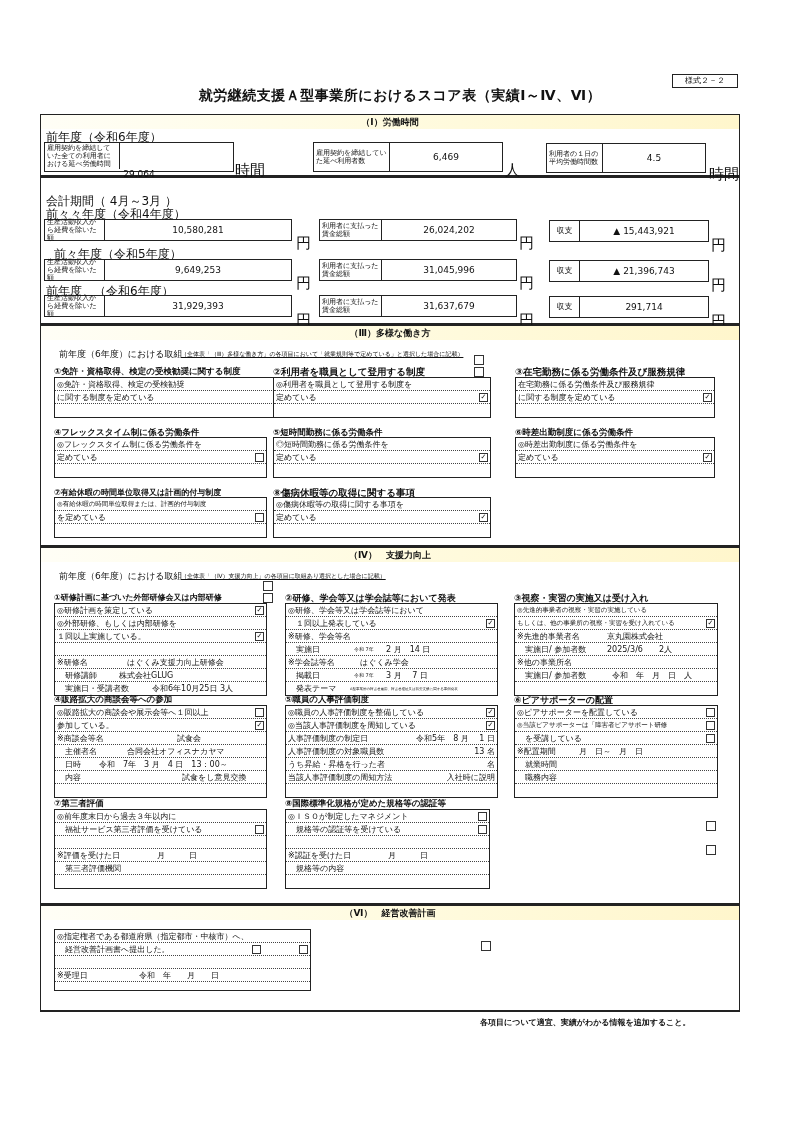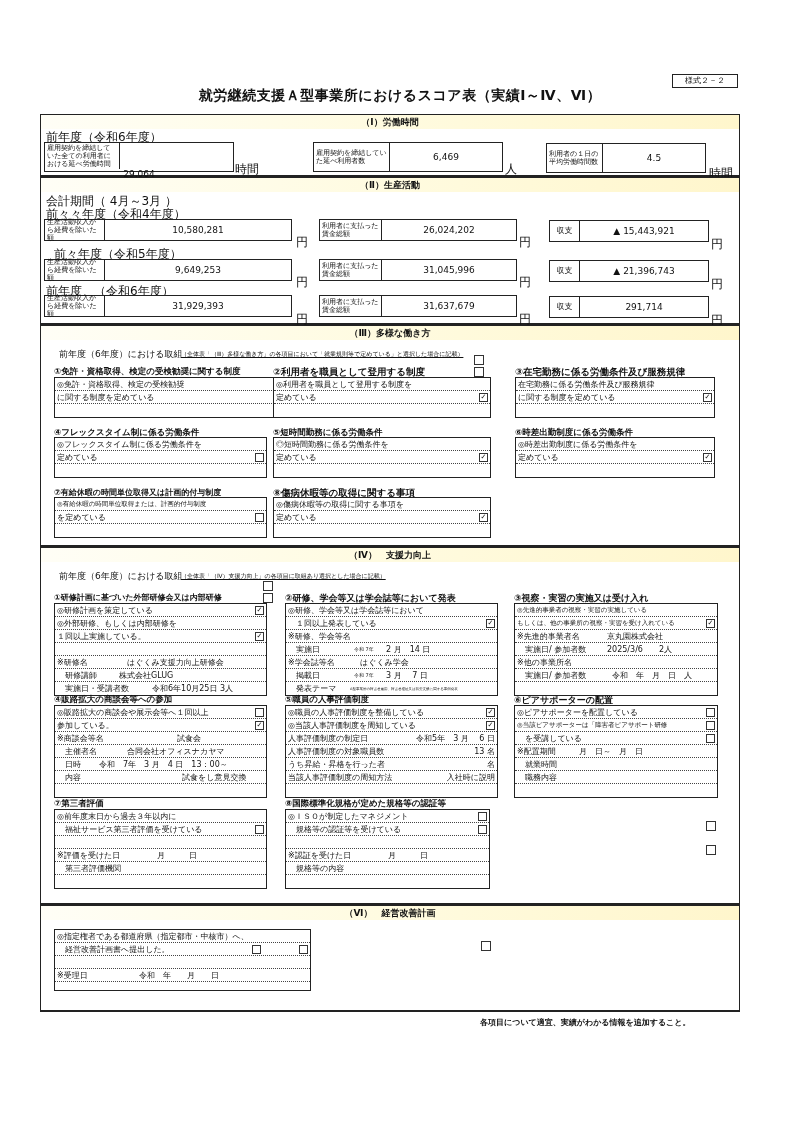--- a/index.html
+++ b/index.html
@@ -9,21 +9,21 @@
   .form-code { position: absolute; left: 672px; top: 74px; width: 66px; height: 14px; border: 1px solid #222; font-size: 8px; text-align: center; line-height: 12px; }
   .doc-title { position: absolute; left: 0; top: 87px; width: 800px; text-align: center; font-size: 14px; font-weight: bold; letter-spacing: 0.5px; }
 
   .section { position: absolute; left: 40px; width: 700px; border: 1.5px solid #222; border-bottom-width: 2px; }
   .section-head { height: 14px; text-align: center; font-size: 9px; font-weight: bold; line-height: 14px; background: linear-gradient(90deg, #fffef6 0%, #fffbe0 50%, #fff6cc 100%); }
   .sub-label { position: absolute; font-size: 12px; }
 
   .box { position: absolute; border: 1.5px solid #222; display: flex; background: #fff; }
   .box .lbl { border-right: 1.5px solid #222; font-size: 7px; line-height: 8px; padding: 1px 2px; display: flex; align-items: center; }
   .box .val { flex: 1; display: flex; align-items: center; justify-content: center; font-size: 9px; }
-  .unit { position: absolute; font-size: 12px; }
+  .unit { position: absolute; font-size: 15px; }
 
   .item-title { position: absolute; font-size: 8.5px; font-weight: bold; white-space: nowrap; }
   .cbox { position: absolute; border: 1.5px solid #222; background: #fff; }
   .row { height: 13px; border-bottom: 1px dotted #444; display: flex; align-items: center; padding: 0 2px; font-size: 8px; white-space: nowrap; overflow: hidden; position: relative; }
   .row:last-child { border-bottom: none; }
   .row.sm { font-size: 6.5px; }
   .row .grow { flex: 1; }
   .chk { width: 9px; height: 9px; border: 1px solid #333; display: inline-flex; align-items: center; justify-content: center; font-size: 7px; line-height: 7px; background: #fff; flex-shrink: 0; }
   .free-chk { position: absolute; width: 10px; height: 10px; border: 1px solid #333; background: #fff; }
   .note { position: absolute; font-size: 7px; text-decoration: underline; white-space: nowrap; }
@@ -50,21 +50,20 @@
   </div>
   <div class="unit" style="left:464px;top:46px;">人</div>
   <div class="box" style="left:505px;top:28px;width:160px;height:30px;">
     <div class="lbl" style="width:56px;">利用者の１日の平均労働時間数</div>
     <div class="val">4.5</div>
   </div>
   <div class="unit" style="left:668px;top:50px;">時間</div>
 </div>
 
 <div class="section" style="top:177px;height:148px;">
-  <div class="section-head">（Ⅱ）生産活動</div>
   <div class="sub-label" style="left:5px;top:15px;">会計期間（ 4月～3月 ）</div>
 
   <div class="sub-label" style="left:5px;top:28px;">前々々年度（令和4年度）</div>
   <div class="box" style="left:3px;top:41px;width:248px;height:22px;">
     <div class="lbl" style="width:60px;">生産活動収入から経費を除いた額</div>
     <div class="val">10,580,281</div>
   </div>
   <div class="unit" style="left:255px;top:56px;">円</div>
   <div class="box" style="left:278px;top:41px;width:198px;height:22px;">
     <div class="lbl" style="width:62px;">利用者に支払った賃金総額</div>
@@ -339,21 +338,21 @@
     <div class="row">
         <span class="grow">◎職員の人事評価制度を整備している</span>
         <span class="chk">✓</span>
       </div>
     <div class="row">
         <span class="grow">◎当該人事評価制度を周知している</span>
         <span class="chk">✓</span>
       </div>
     <div class="row">
         <span class="grow">人事評価制度の制定日</span>
-        <span>令和5年　3 月　 6 日</span>
+        <span>令和5年　8 月　 1 日</span>
       </div>
     <div class="row">
         <span class="grow">人事評価制度の対象職員数</span>
         <span>13 名</span>
       </div>
     <div class="row">
         <span class="grow">うち昇給・昇格を行った者</span>
         <span>名</span>
       </div>
     <div class="row">

